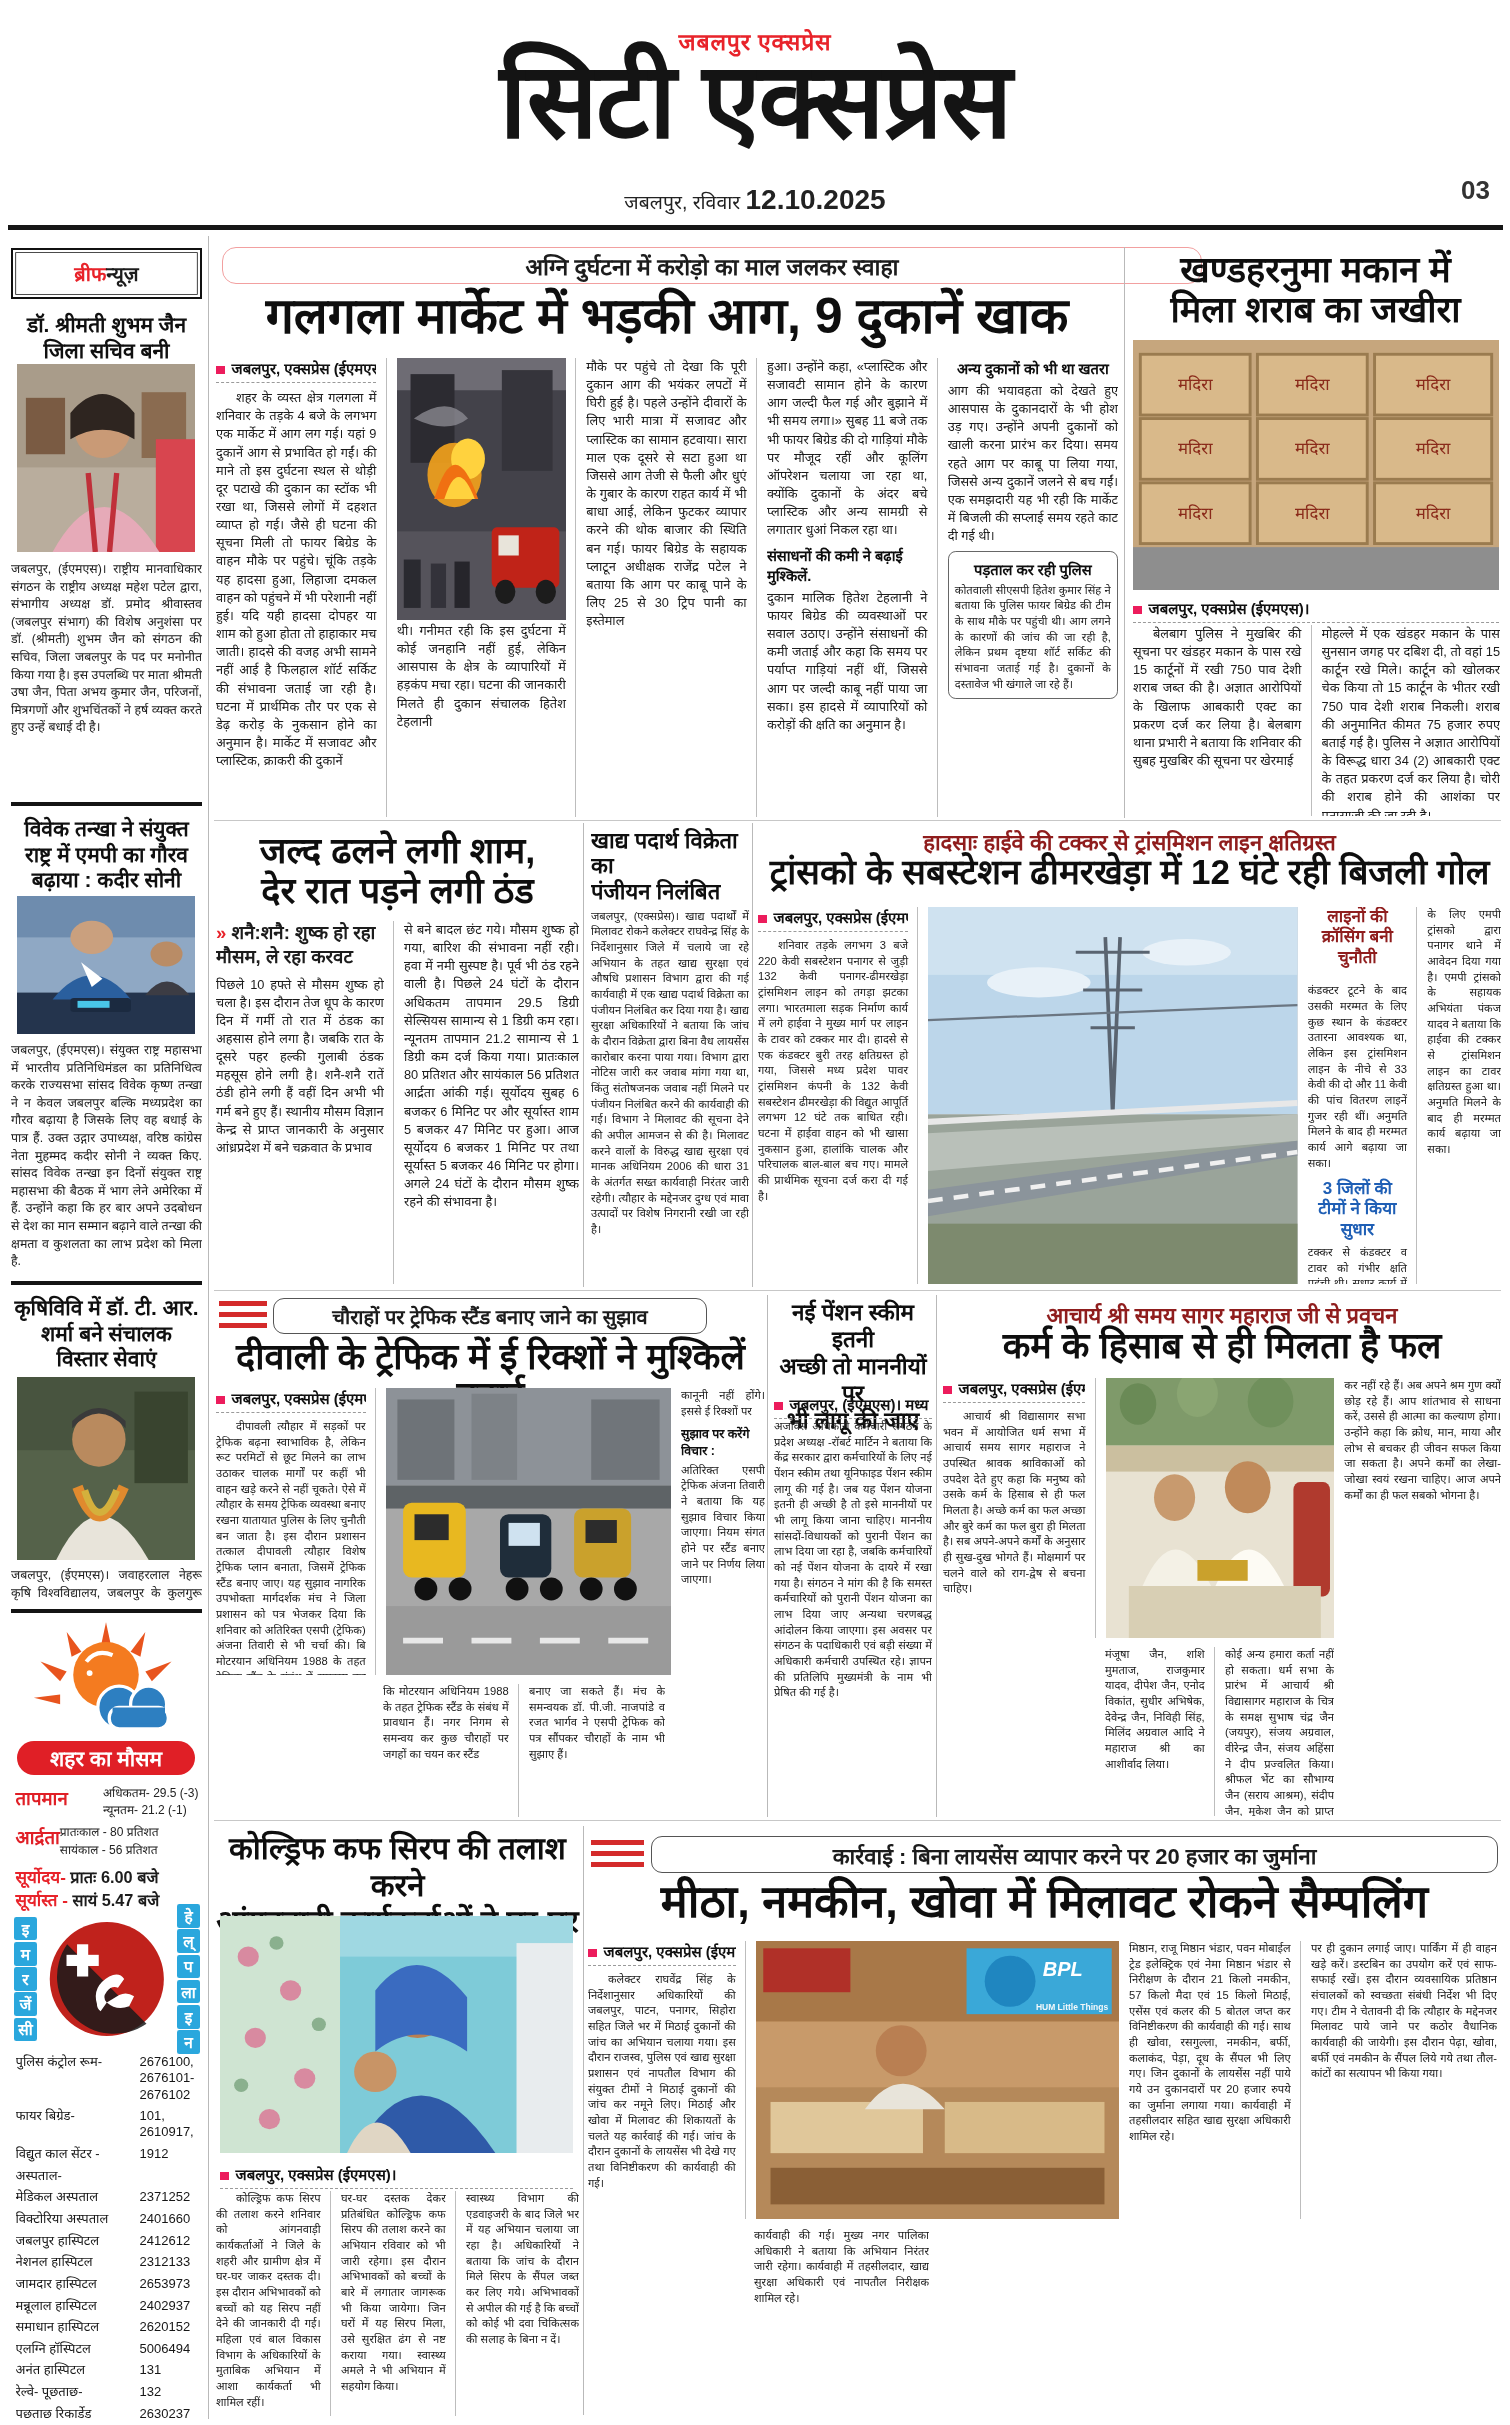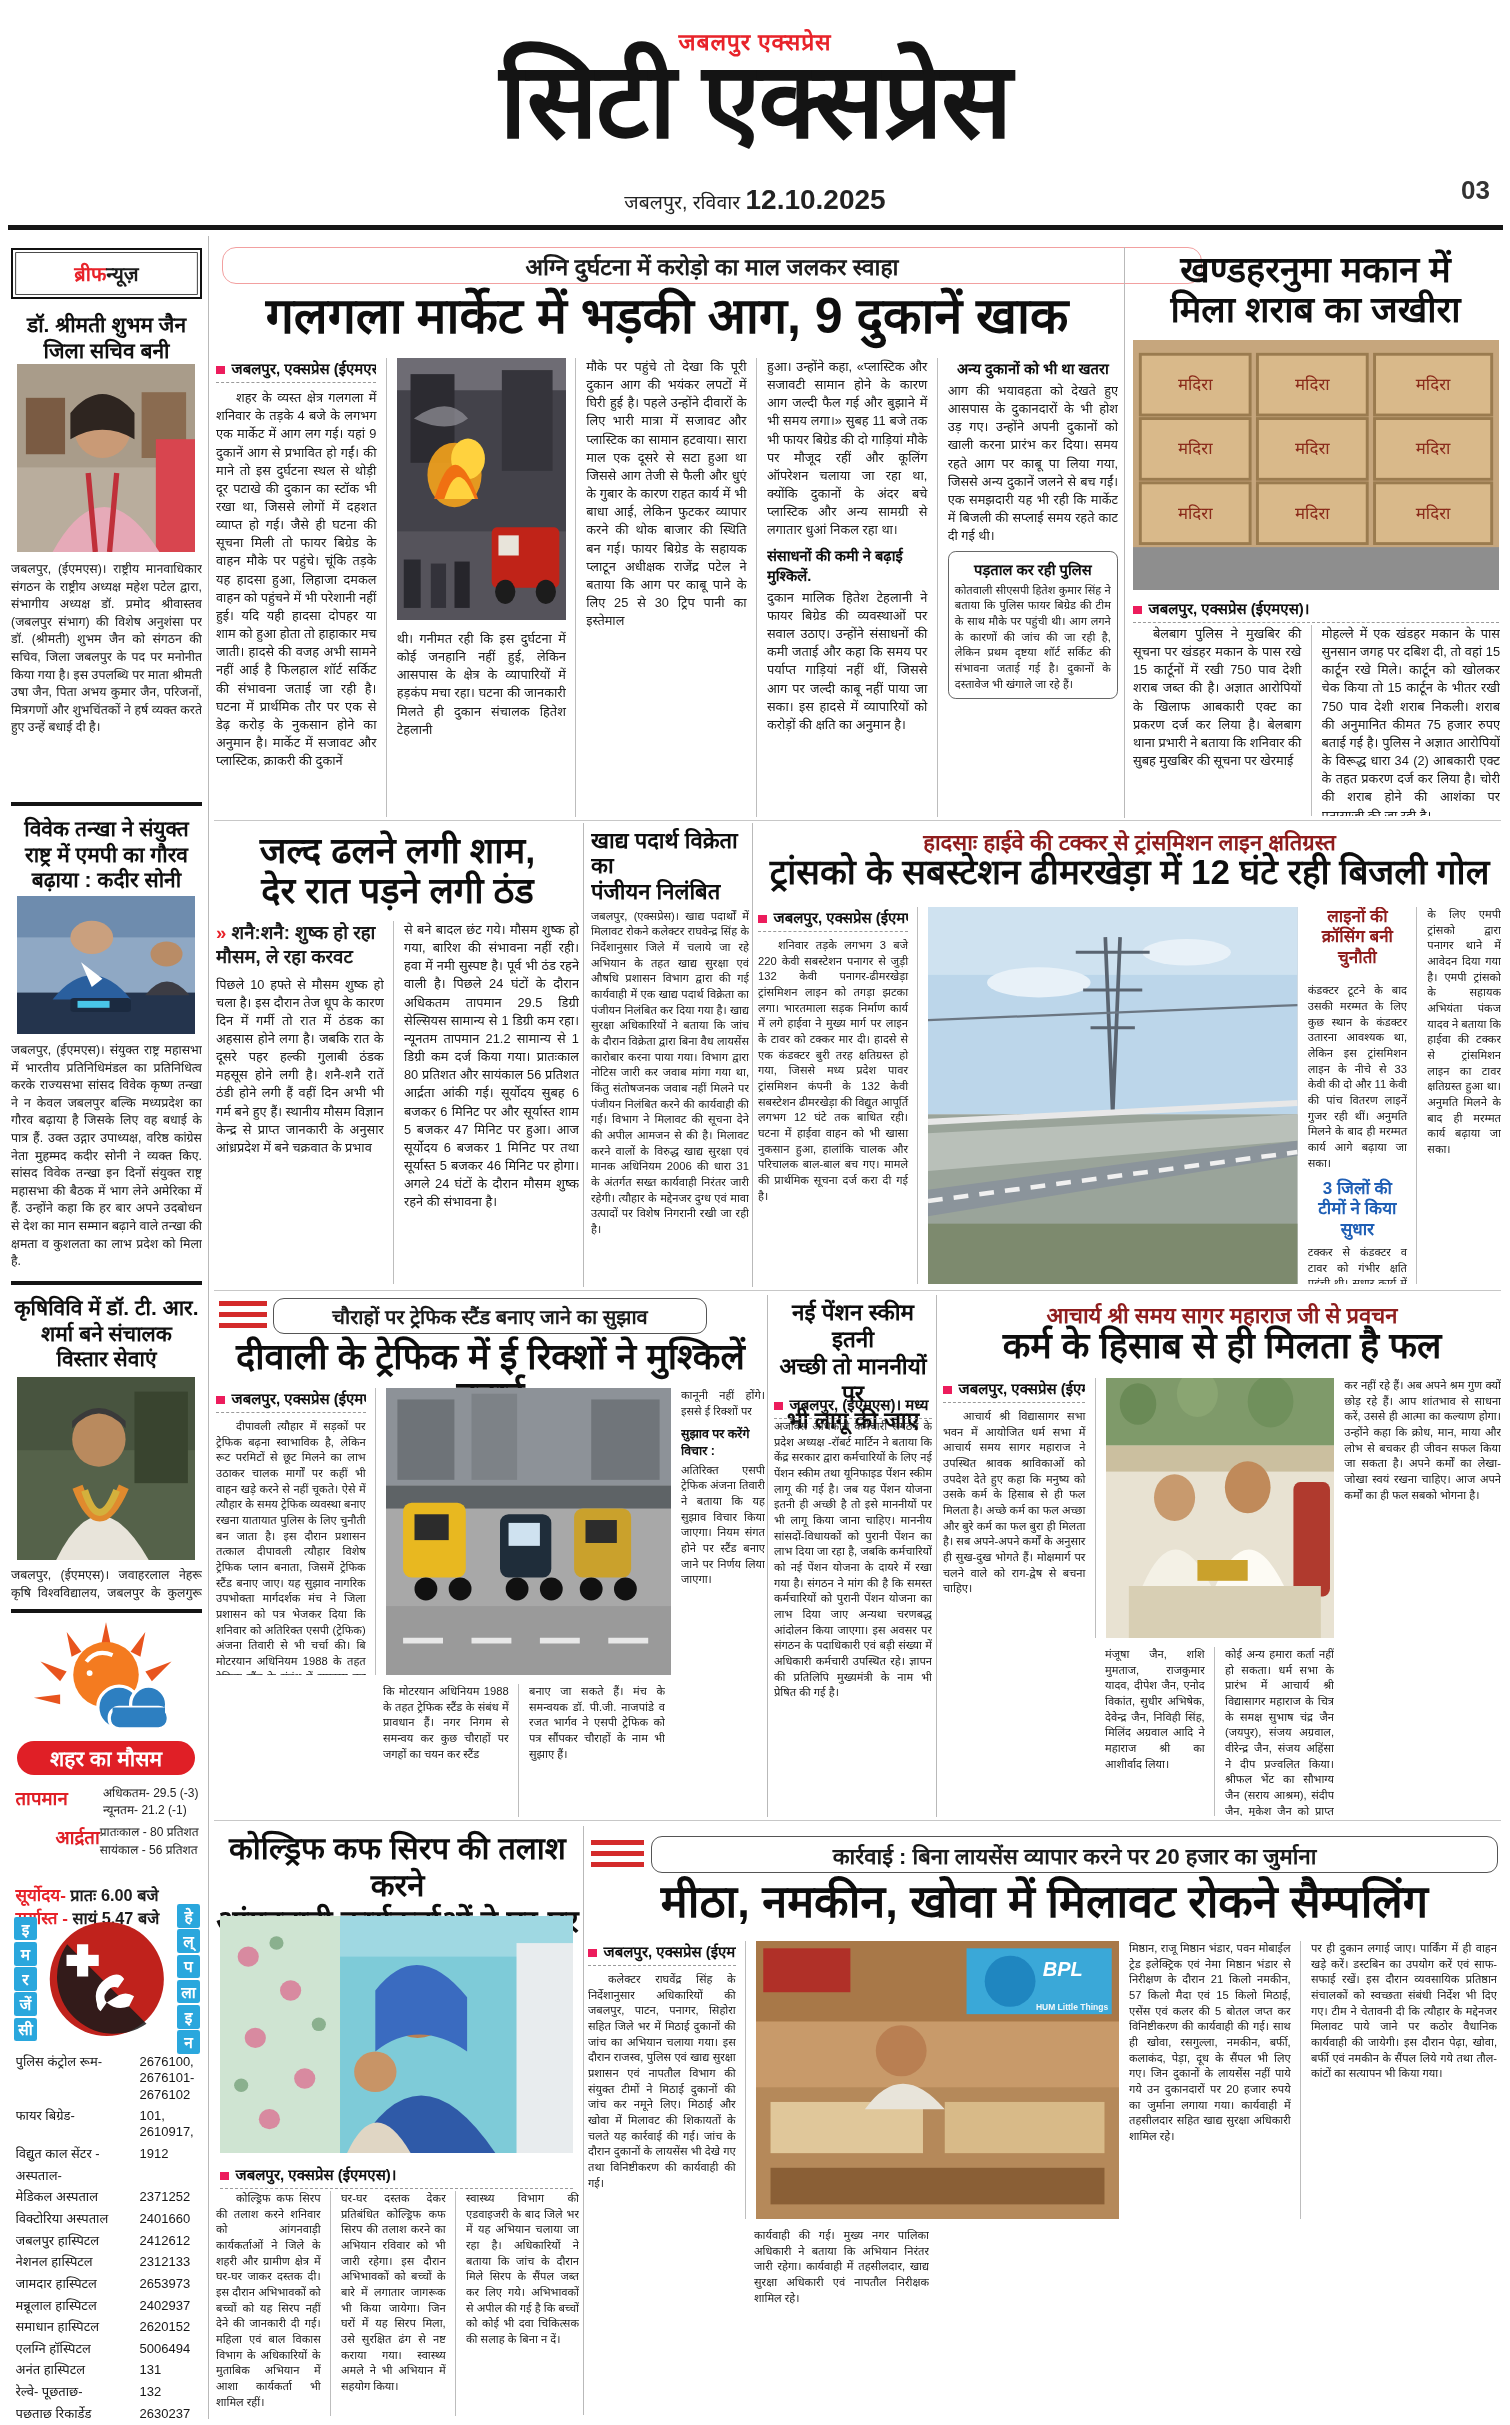--- a/index.html
+++ b/index.html
@@ -157,21 +157,21 @@
       </g>
     </svg>
   </div>
   <div class="abs pill" style="left:17px;top:1741px;width:178px;height:34px">शहर का मौसम</div>
 
   <div class="abs" style="left:15.5px;top:1785px;width:183px">
     <div style="display:flex;justify-content:space-between;margin-bottom:4.7px">
       <span class="wlabel">तापमान</span>
       <span class="wsmall"><span>अधिकतम- 29.5 (-3)</span><br><span>न्यूनतम-  21.2 (-1)</span></span>
     </div>
-    <div style="display:flex;justify-content:flex-end;margin-bottom:24px">
+    <div style="display:flex;justify-content:flex-start;margin-bottom:6px">
       <span class="wlabel">आर्द्रता</span>
       <span class="wsmall"><span>प्रातःकाल - 80 प्रतिशत</span><br><span>सायंकाल - 56 प्रतिशत</span></span>
     </div>
     <div class="wline"><span class="red">सूर्योदय-</span> <span>प्रातः 6.00 बजे</span></div>
     <div class="wline"><span class="red">सूर्यास्त -</span> <span>सायं 5.47 बजे</span></div>
   </div>
 
   <div class="abs" style="left:14px;top:1913px;width:186px;height:132px;display:flex;align-items:center;gap:6.2px">
     <div class="vert" id="em-left">
         <span>इ</span>
@@ -305,21 +305,21 @@
           <rect x="0" y="86" width="100" height="44" fill="#55535b"></rect>
           <rect x="56" y="84" width="40" height="30" rx="3" fill="#c02318"></rect>
           <rect x="60" y="88" width="12" height="10" fill="#e8e4da"></rect>
           <circle cx="64" cy="116" r="6" fill="#1c1c1c"></circle>
             <circle cx="88" cy="116" r="6" fill="#1c1c1c"></circle>
           <rect x="4" y="100" width="10" height="24" fill="#2a2a30"></rect>
           <rect x="20" y="102" width="9" height="22" fill="#33323a"></rect>
           <rect x="34" y="101" width="9" height="23" fill="#26252b"></rect>
         </svg>
       </div>
-      <p class="body-t jus" style="margin-top:10px">थी। गनीमत रही कि इस दुर्घटना में कोई जनहानि नहीं हुई, लेकिन आसपास के क्षेत्र के व्यापारियों में हड़कंप मचा रहा। घटना की जानकारी मिलते ही दुकान संचालक हितेश टेहलानी</p>
+      <p class="body-t jus" style="margin-top:2px">थी। गनीमत रही कि इस दुर्घटना में कोई जनहानि नहीं हुई, लेकिन आसपास के क्षेत्र के व्यापारियों में हड़कंप मचा रहा। घटना की जानकारी मिलते ही दुकान संचालक हितेश टेहलानी</p>
     </div>
     <div class="col" style="width:177px">
       <p class="body-t jus">मौके पर पहुंचे तो देखा कि पूरी दुकान आग की भयंकर लपटों में घिरी हुई है। पहले उन्होंने दीवारों के लिए भारी मात्रा में सजावट और प्लास्टिक का सामान हटवाया। सारा माल एक दूसरे से सटा हुआ था जिससे आग तेजी से फैली और धुएं के गुबार के कारण राहत कार्य में भी बाधा आई, लेकिन फुटकर व्यापार करने की थोक बाजार की स्थिति बन गई। फायर बिग्रेड के सहायक प्लाटून अधीक्षक राजेंद्र पटेल ने बताया कि आग पर काबू पाने के लिए 25 से 30 ट्रिप पानी का इस्तेमाल</p>
     </div>
     <div class="col" style="width:177px">
       <p class="body-t jus">हुआ। उन्होंने कहा, «प्लास्टिक और सजावटी सामान होने के कारण आग जल्दी फैल गई और बुझाने में भी समय लगा।» सुबह 11 बजे तक भी फायर बिग्रेड की दो गाड़ियां मौके पर मौजूद रहीं और कूलिंग ऑपरेशन चलाया जा रहा था, क्योंकि दुकानों के अंदर बचे प्लास्टिक और अन्य सामग्री से लगातार धुआं निकल रहा था।</p>
       <div class="subhead">संसाधनों की कमी ने बढ़ाई मुश्किलें.</div>
       <p class="body-t jus">दुकान मालिक हितेश टेहलानी ने फायर बिग्रेड की व्यवस्थाओं पर सवाल उठाए। उन्होंने संसाधनों की कमी जताई और कहा कि समय पर पर्याप्त गाड़ियां नहीं थीं, जिससे आग पर जल्दी काबू नहीं पाया जा सका। इस हादसे में व्यापारियों को करोड़ों की क्षति का अनुमान है।</p>
     </div>
     <div class="col last" style="width:177px">

